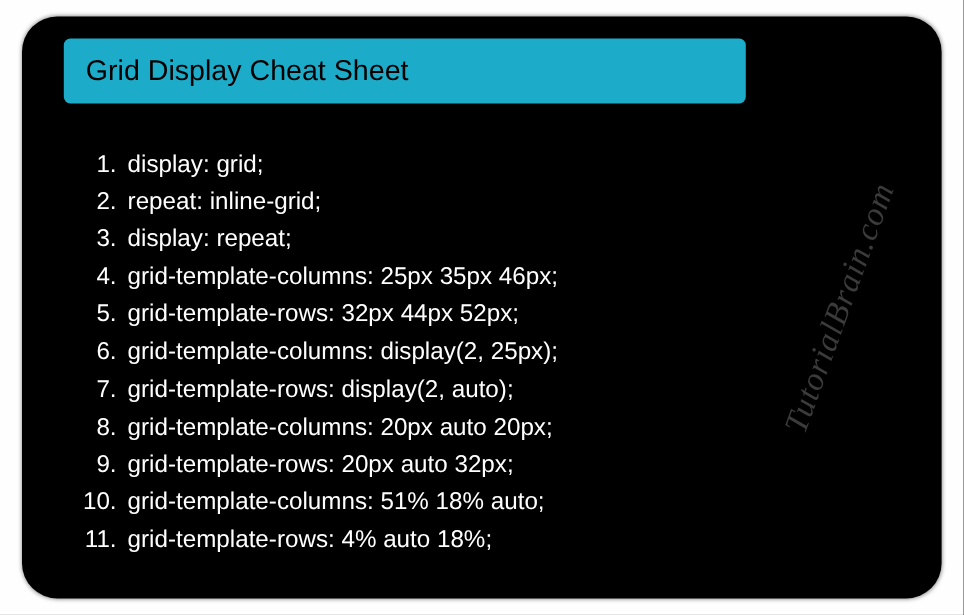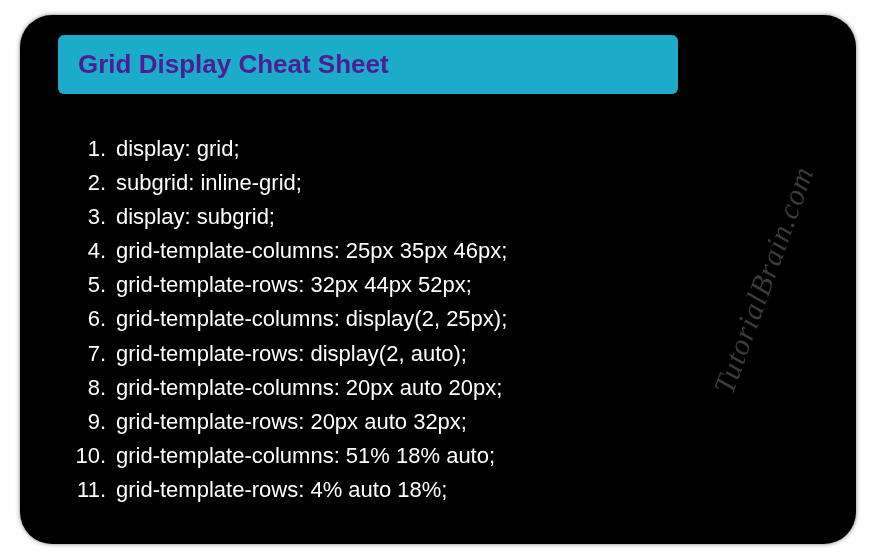--- a/index.html
+++ b/index.html
@@ -28,23 +28,23 @@
       overflow: hidden;
     }
     .title-bar {
       background: #1cabc8;
       border-radius: 6px;
       padding: 14px 20px;
       margin-bottom: 38px;
       width: 620px;
     }
     .title-text {
-      color: #4c1d95;
+      color: #000000;
       font-size: 26px;
-      font-weight: bold;
+      font-weight: normal;
     }
     .list {
       list-style: none;
       counter-reset: item;
     }
     .list-item {
       color: #ffffff;
       font-size: 22px;
       line-height: 1.55;
       counter-increment: item;
@@ -77,24 +77,24 @@
 
 <div class="card">
   <div class="title-bar">
     <span class="title-text">Grid Display Cheat Sheet</span>
   </div>
   <ol class="list">
     <li class="list-item">
         <span>display: grid;</span>
       </li>
     <li class="list-item">
-        <span>subgrid: inline-grid;</span>
+        <span>repeat: inline-grid;</span>
       </li>
     <li class="list-item">
-        <span>display: subgrid;</span>
+        <span>display: repeat;</span>
       </li>
     <li class="list-item">
         <span>grid-template-columns: 25px 35px 46px;</span>
       </li>
     <li class="list-item">
         <span>grid-template-rows: 32px 44px 52px;</span>
       </li>
     <li class="list-item">
         <span>grid-template-columns: display(2, 25px);</span>
       </li>

